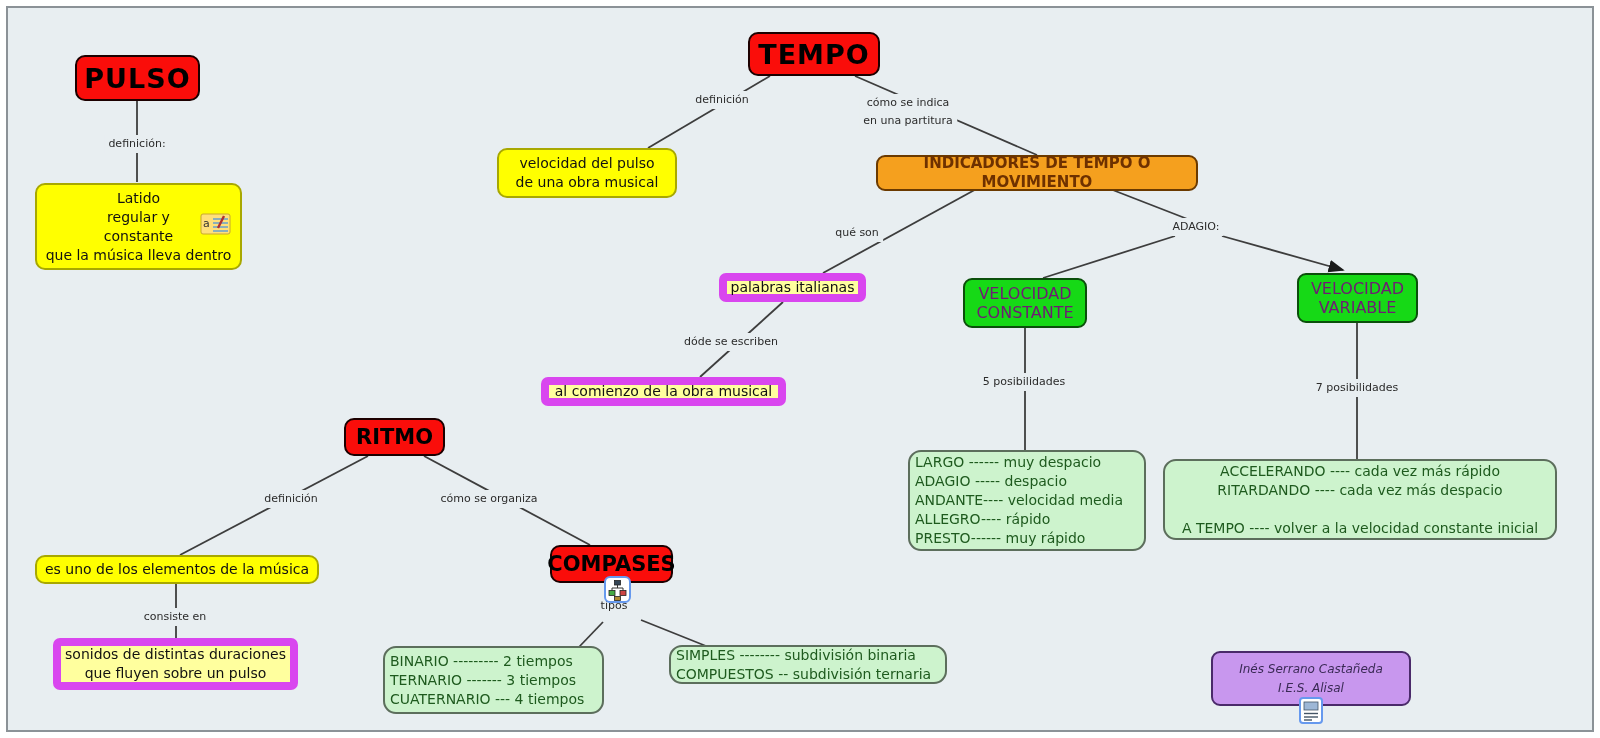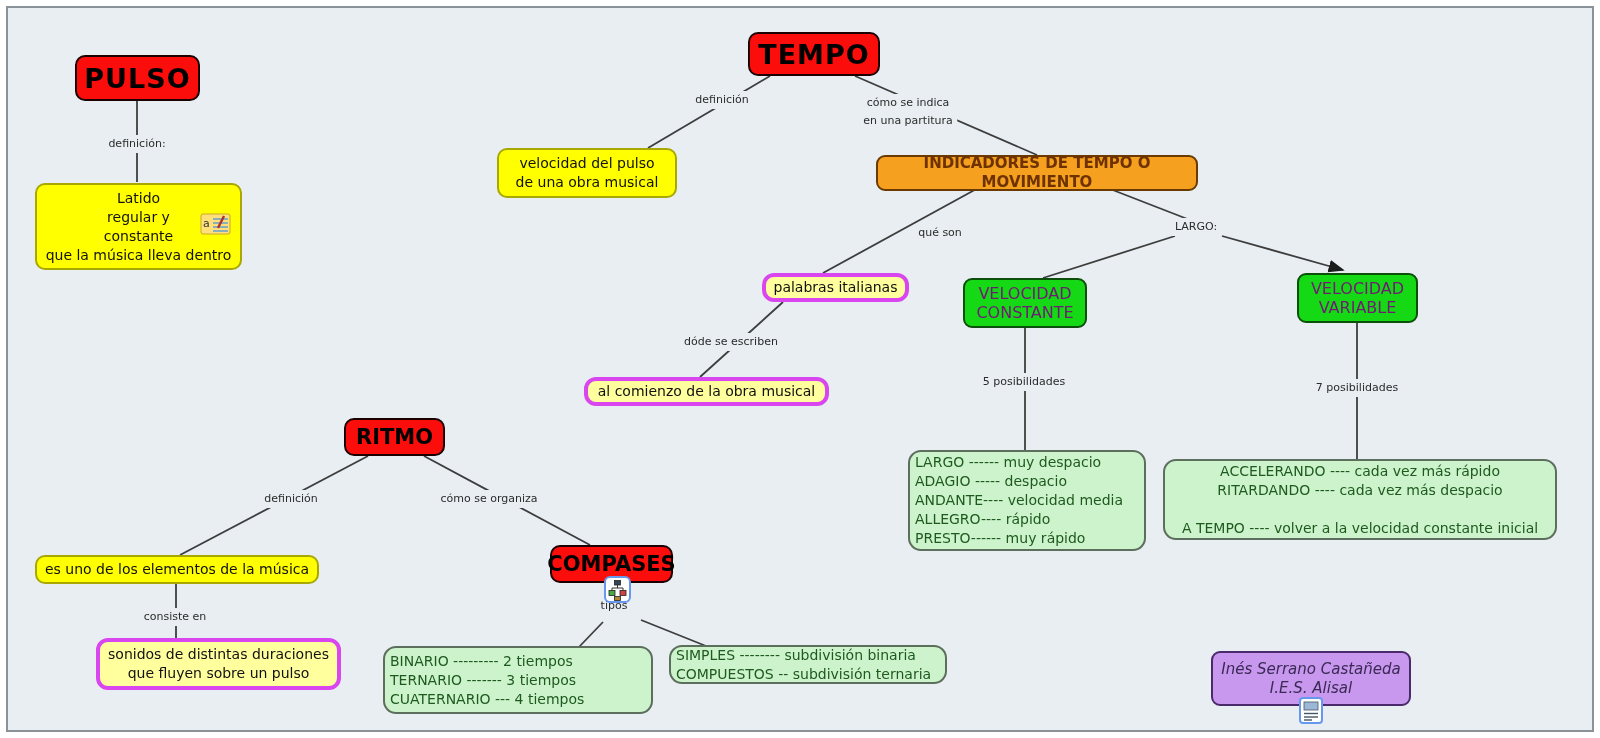--- a/index.html
+++ b/index.html
@@ -12,31 +12,31 @@
        background:#e8eef1;color:#2b2b2b;font-size:11px;line-height:18px;
        white-space:pre-line;text-align:center;padding:0 4px;}
   .node{position:absolute;z-index:3;box-sizing:border-box;
         display:flex;align-items:center;justify-content:center;
         text-align:center;white-space:pre-line;font-size:14px;line-height:19px;
         border-radius:10px;color:#111;}
   .n-red{background:#fa0d0a;border:2px solid #1c0000;font-weight:bold;color:#000;}
   .big{font-size:27px;letter-spacing:1px;}
   .mid{font-size:21px;}
   .n-yellow{background:#ffff00;border:2px solid #a8a800;}
-  .n-paleyellow{background:#ffff9e;border:4px solid #d946ef;border-radius:12px;margin-left:43px;}
+  .n-paleyellow{background:#ffff9e;border:8px solid #d946ef;border-radius:7px;}
   .n-orange{background:#f5a01e;border:2px solid #6b3a00;color:#6e3100;
             font-weight:bold;font-size:15px;border-radius:9px;}
   .n-green{background:#16d916;border:2px solid #0b4f0b;color:#701a75;
            font-size:16px;border-radius:9px;}
   .n-palegreen{background:#cdf3cd;border:2px solid #5c6e5c;color:#1e5a1e;
                border-radius:13px;justify-content:flex-start;text-align:left;
                padding-left:5px;padding-right:6px;}
   .center-list{justify-content:center;text-align:center;padding-left:6px;}
   .n-purple{background:#c897ee;border:2px solid #4a2a6a;color:#3a2a55;
-            font-style:italic;font-size:15px;border-radius:9px;}
+            font-style:italic;font-size:12px;border-radius:9px;}
   .corner-icon{position:absolute;right:8px;top:8px;display:block;}
   .float-icon{position:absolute;z-index:4;display:block;}
 </style>
 </head>
 <body>
 
 <div class="board"></div>
 
 <svg class="wires" width="1600" height="738">
   <defs>
@@ -61,22 +61,22 @@
     <line x1="617" y1="603" x2="617" y2="615"></line>
     <line x1="603" y1="622" x2="579" y2="647"></line>
     <line x1="641" y1="620" x2="706" y2="646"></line>
   </g>
 </svg>
 
 <div class="lbl" style="left:137px;top:144px">definición:</div>
 <div class="lbl" style="left:722px;top:100px">definición</div>
 <div class="lbl" style="left:908px;top:112px">cómo se indica
 en una partitura</div>
-<div class="lbl" style="left:940px;top:233px">qué son</div>
-<div class="lbl" style="left:1196px;top:227px">LARGO:</div>
+<div class="lbl" style="left:857px;top:233px">qué son</div>
+<div class="lbl" style="left:1196px;top:227px">ADAGIO:</div>
 <div class="lbl" style="left:731px;top:342px">dóde se escriben</div>
 <div class="lbl" style="left:1024px;top:382px">5 posibilidades</div>
 <div class="lbl" style="left:1357px;top:388px">7 posibilidades</div>
 <div class="lbl" style="left:291px;top:499px">definición</div>
 <div class="lbl" style="left:489px;top:499px">cómo se organiza</div>
 <div class="lbl" style="left:175px;top:617px">consiste en</div>
 <div class="lbl" style="left:614px;top:606px">tipos</div>
 
 <div class="node n-red big" style="left:75px;top:55px;width:125px;height:46px">PULSO</div>
 <div class="node n-red big" style="left:748px;top:32px;width:132px;height:44px">TEMPO</div>
@@ -116,21 +116,21 @@
 <div class="node n-palegreen center-list" style="left:1163px;top:459px;width:394px;height:81px">ACCELERANDO ---- cada vez más rápido
 RITARDANDO ---- cada vez más despacio
 
 A TEMPO ---- volver a la velocidad constante inicial</div>
 
 <div class="node n-red mid" style="left:344px;top:418px;width:101px;height:38px">RITMO</div>
 <div class="node n-yellow" style="left:35px;top:555px;width:284px;height:29px">es uno de los elementos de la música</div>
 <div class="node n-paleyellow" style="left:53px;top:638px;width:245px;height:52px">sonidos de distintas duraciones
 que fluyen sobre un pulso</div>
 <div class="node n-red mid" style="left:550px;top:545px;width:123px;height:38px">COMPASES</div>
-<div class="node n-palegreen" style="left:383px;top:646px;width:270px;height:68px">BINARIO --------- 2 tiempos
+<div class="node n-palegreen" style="left:383px;top:646px;width:221px;height:68px">BINARIO --------- 2 tiempos
 TERNARIO ------- 3 tiempos
 CUATERNARIO --- 4 tiempos</div>
 <div class="node n-palegreen" style="left:669px;top:645px;width:278px;height:39px">SIMPLES -------- subdivisión binaria
 COMPUESTOS -- subdivisión ternaria</div>
 <div class="node n-purple" style="left:1211px;top:651px;width:200px;height:55px">Inés Serrano Castañeda
 I.E.S. Alisal</div>
 
 <span class="float-icon" style="left:604px;top:576px">
   <svg width="27" height="27" viewBox="0 0 27 27">
     <rect x="1" y="1" width="25" height="25" rx="5" fill="#ffffff" stroke="#6699ee" stroke-width="2"></rect>

